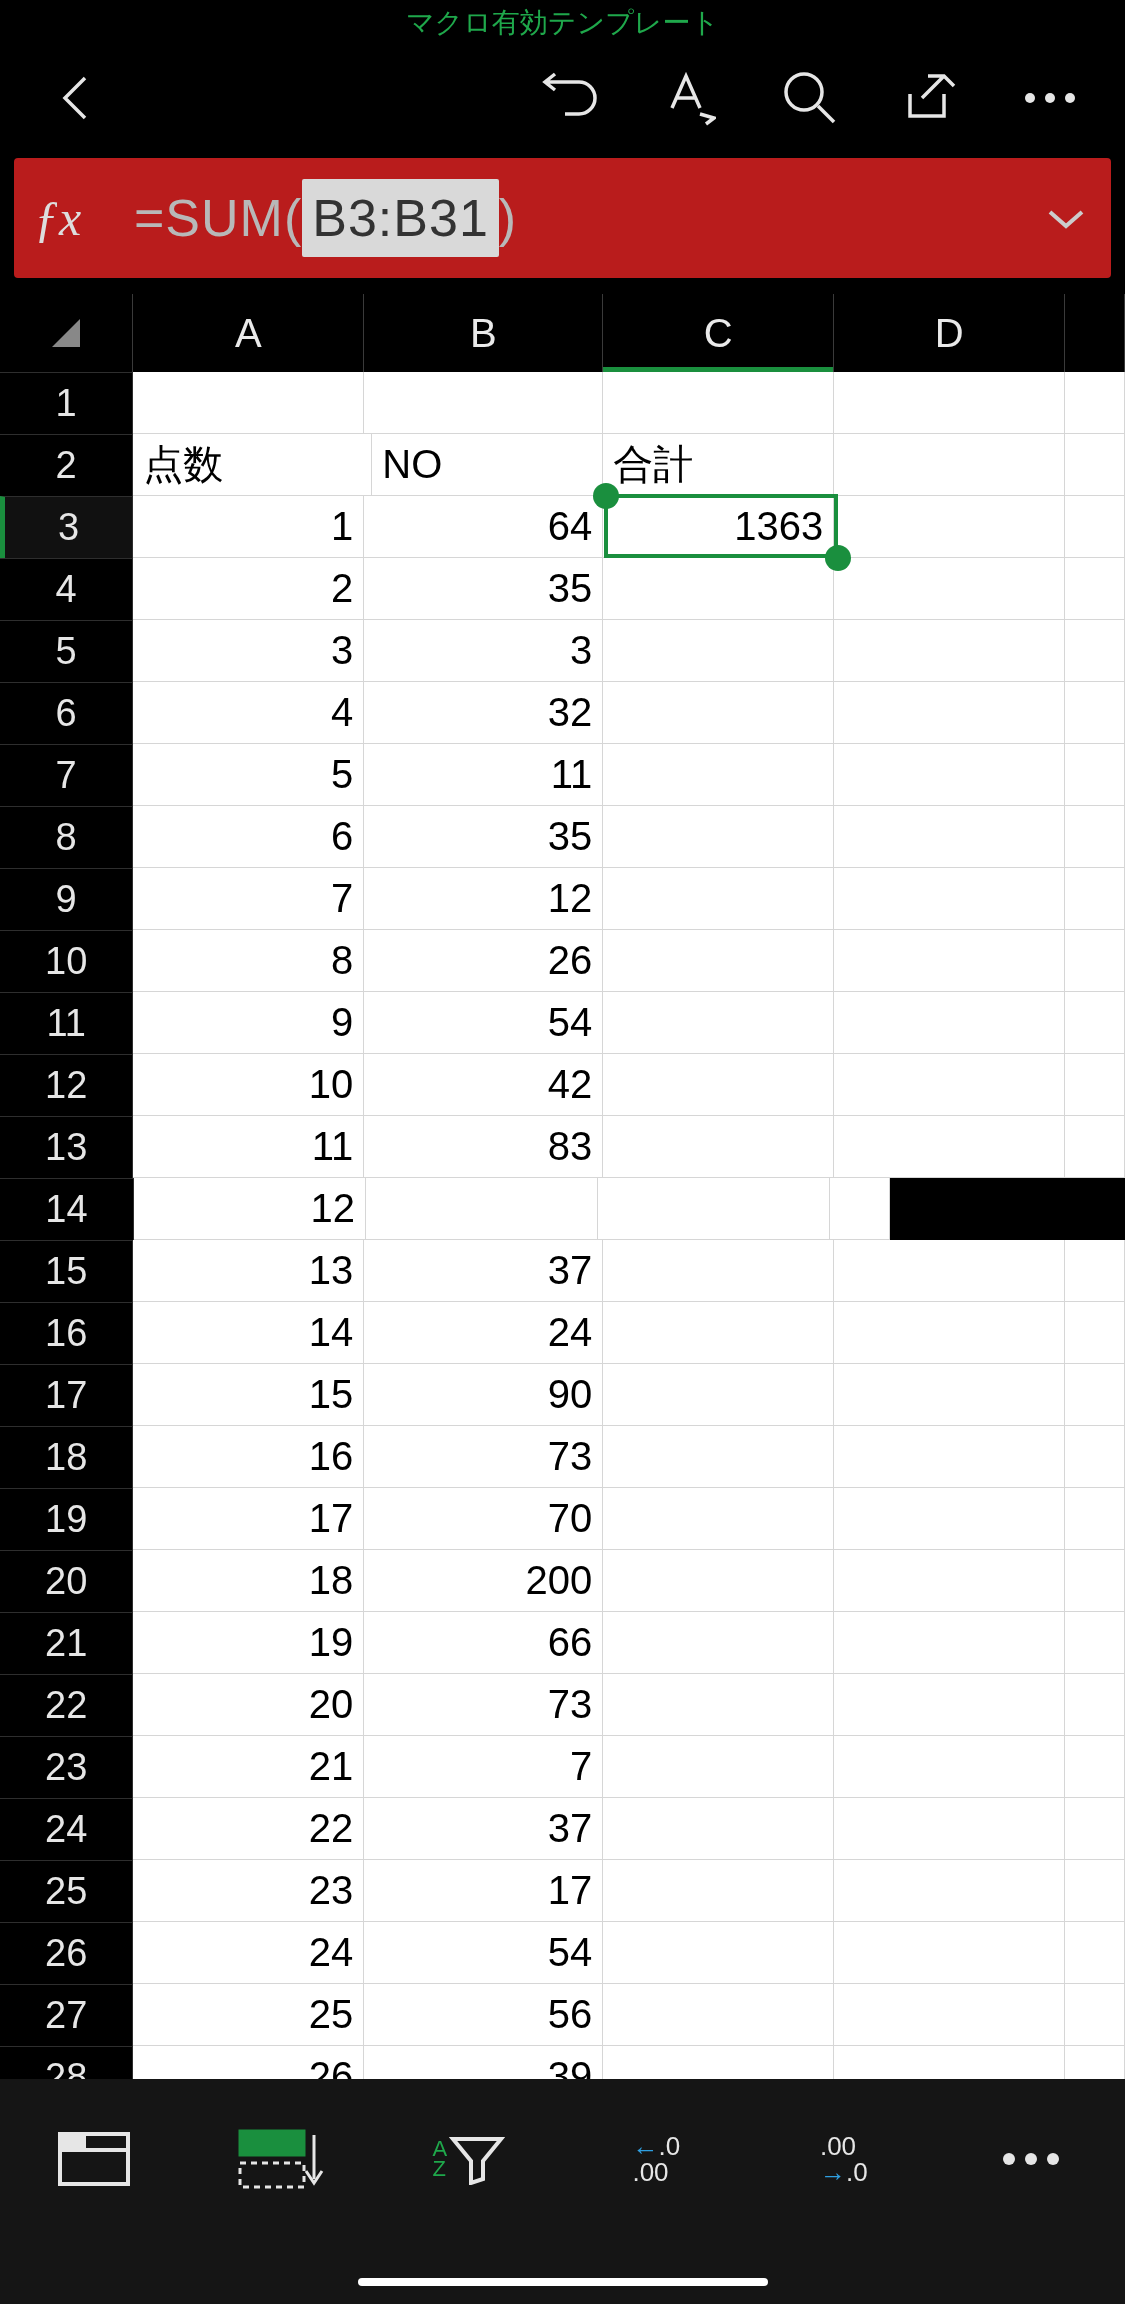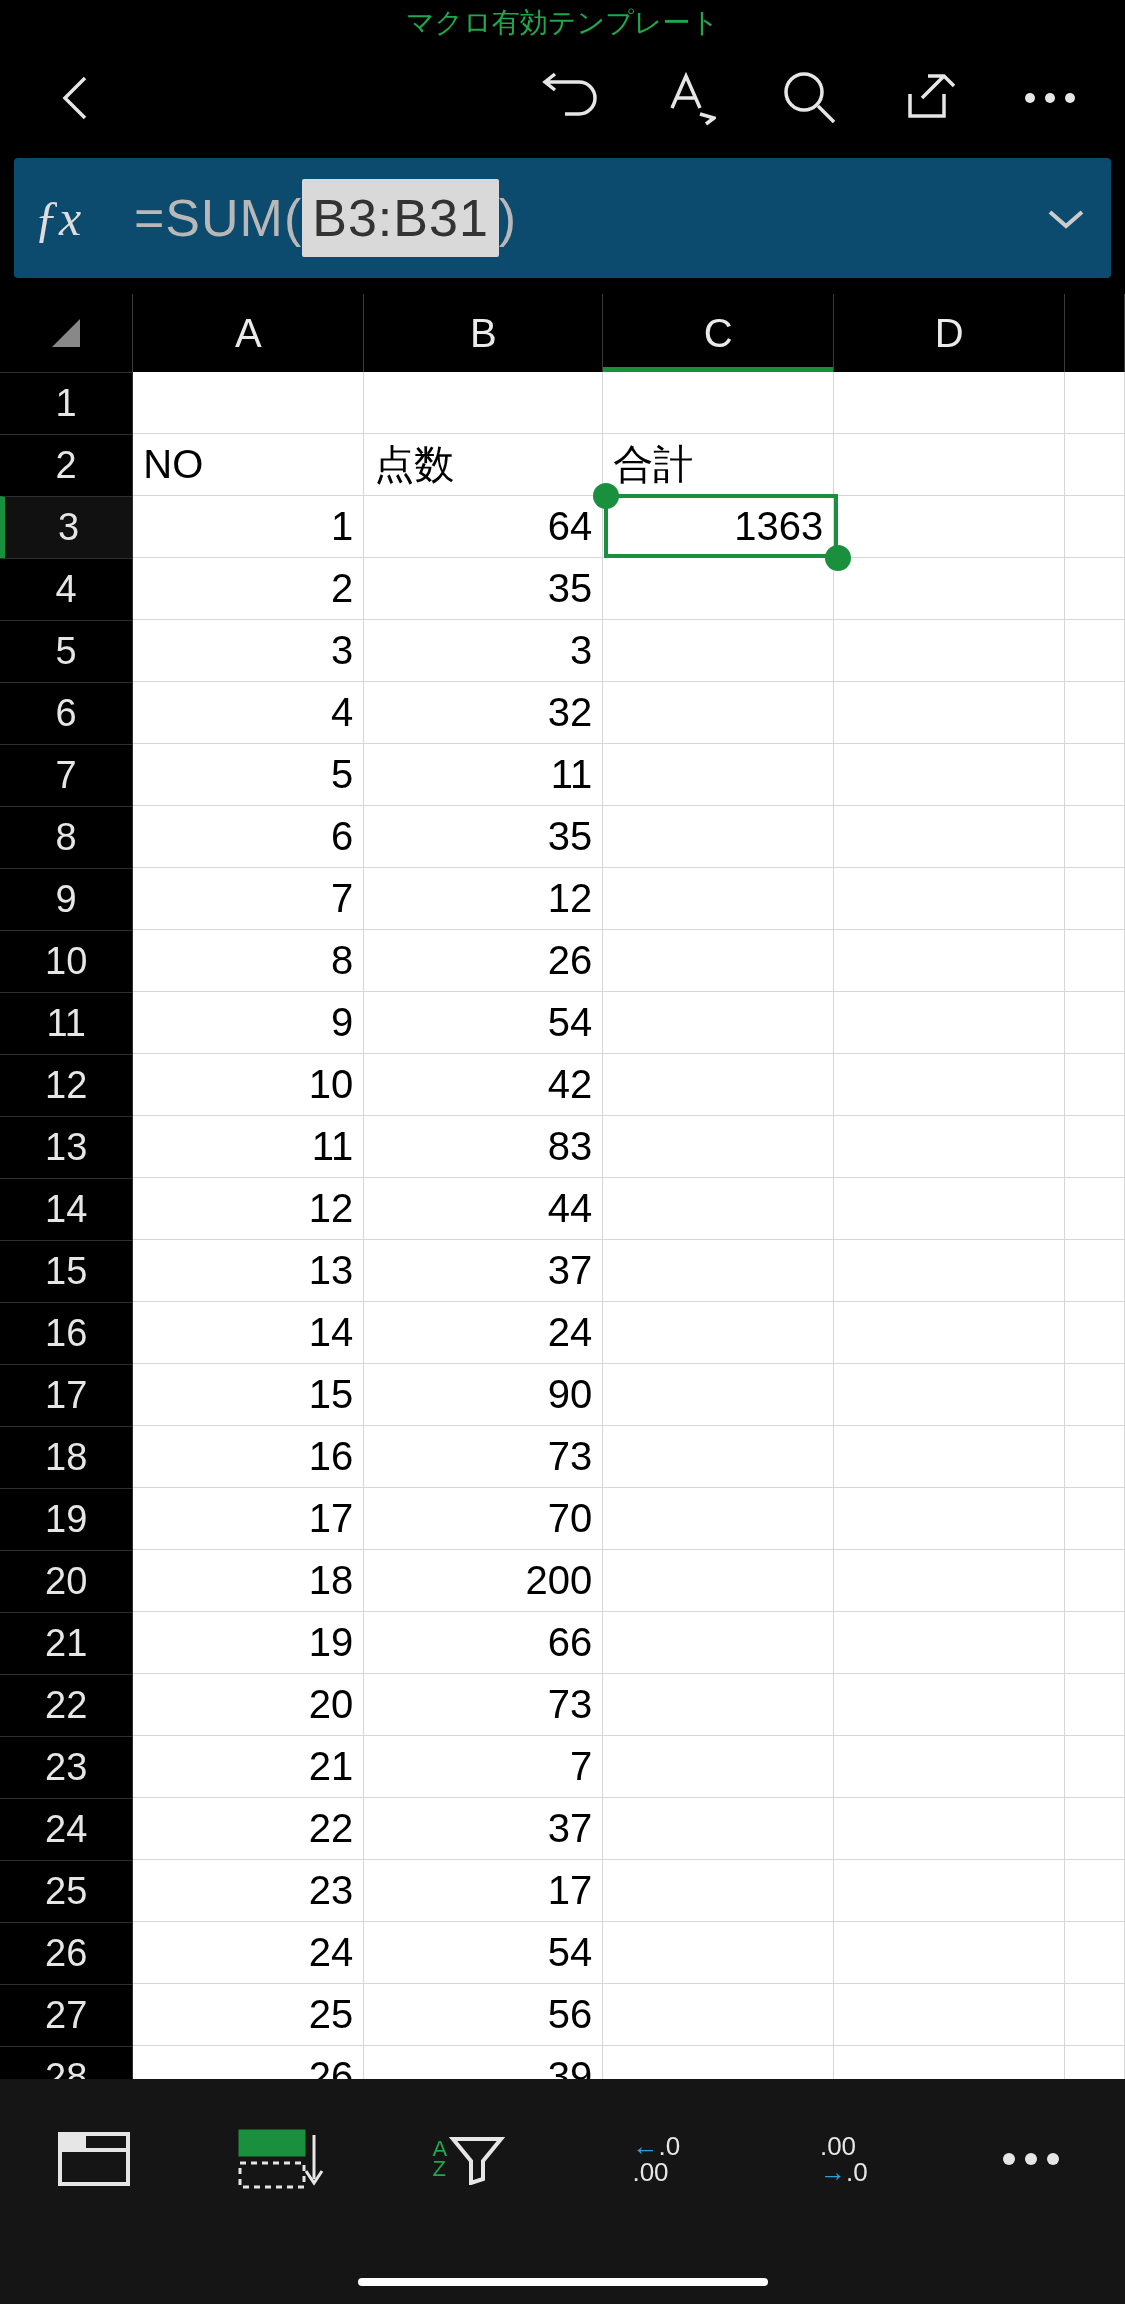--- a/index.html
+++ b/index.html
@@ -28,21 +28,21 @@
   .tool-btn {
     width: 90px; height: 90px;
     display: flex; align-items: center; justify-content: center;
     margin-left: 30px;
   }
   .tool-btn svg { stroke: #e6e6e6; fill: none; stroke-width: 3.5; }
 
   .formula-bar {
     display: flex;
     align-items: center;
-    background: #0c4a6e;
+    background: #b91c1c;
     height: 120px;
     margin: 10px 14px 0 14px;
     border-radius: 4px;
     padding: 0 20px 0 20px;
   }
   .fx-label {
     font-family: "Times New Roman", serif;
     font-style: italic;
     font-size: 50px;
     color: #ddd;
@@ -262,22 +262,22 @@
     <div class="row">
         <div class="row-head">1</div>
         <div class="cell col-A" style="width: 232px;"></div>
         <div class="cell col-B" style="width: 240px;"></div>
         <div class="cell col-C" style="width: 232px;"></div>
         <div class="cell col-D" style="width: 232px;"></div>
         <div class="cell col-E" style="width: 60px;"></div>
       </div>
       <div class="row">
         <div class="row-head">2</div>
+        <div class="cell col-B txt" style="width: 240px;">点数</div>
         <div class="cell col-A txt" style="width: 232px;">NO</div>
-        <div class="cell col-B txt" style="width: 240px;">点数</div>
         <div class="cell col-C txt" style="width: 232px;">合計</div>
         <div class="cell col-D txt" style="width: 232px;"></div>
         <div class="cell col-E txt" style="width: 60px;"></div>
       </div>
       <div class="row">
         <div class="row-head selected">3</div>
         <div class="cell col-A num" style="width: 232px;">1</div>
         <div class="cell col-B num" style="width: 240px;">64</div>
         <div class="cell col-C num" style="width: 232px;">1363</div>
         <div class="cell col-D" style="width: 232px;"></div>
@@ -359,21 +359,20 @@
         <div class="row-head">13</div>
         <div class="cell col-A num" style="width: 232px;">11</div>
         <div class="cell col-B num" style="width: 240px;">83</div>
         <div class="cell col-C" style="width: 232px;"></div>
         <div class="cell col-D" style="width: 232px;"></div>
         <div class="cell col-E" style="width: 60px;"></div>
       </div>
       <div class="row">
         <div class="row-head">14</div>
         <div class="cell col-A num" style="width: 232px;">12</div>
-        <div class="cell col-B num" style="width: 240px;">44</div>
         <div class="cell col-C" style="width: 232px;"></div>
         <div class="cell col-D" style="width: 232px;"></div>
         <div class="cell col-E" style="width: 60px;"></div>
       </div>
       <div class="row">
         <div class="row-head">15</div>
         <div class="cell col-A num" style="width: 232px;">13</div>
         <div class="cell col-B num" style="width: 240px;">37</div>
         <div class="cell col-C" style="width: 232px;"></div>
         <div class="cell col-D" style="width: 232px;"></div>

